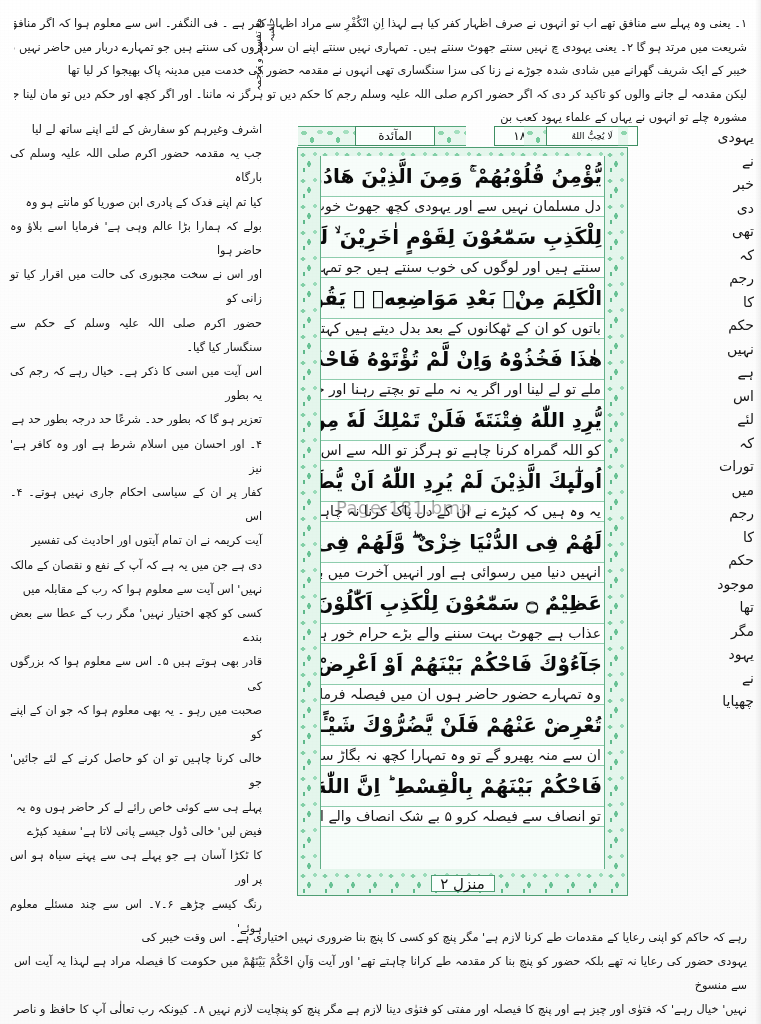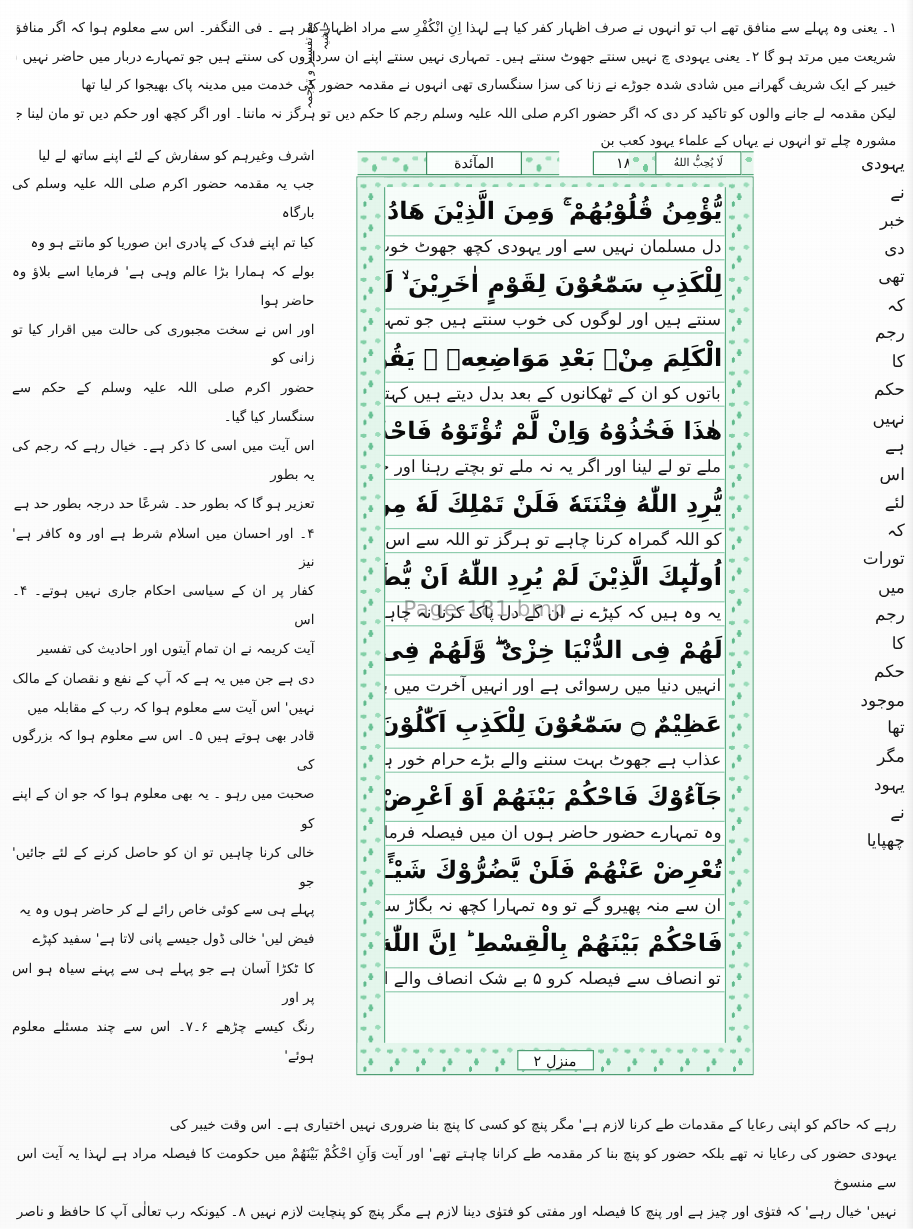--- a/index.html
+++ b/index.html
@@ -75,21 +75,21 @@
   .hdr-box{
     position:absolute;top:126px;height:20px;
     background:#fbfffd;
     border:1.2px solid #3f8f63;
     display:flex;align-items:center;justify-content:center;
     font-size:12px;color:#101010;direction:rtl;
     box-sizing:border-box;
   }
   #hdr-surah{left:355px;width:80px;}
   #hdr-page{left:466px;width:58px;margin-left:28px;}
-  #hdr-phrase{left:546px;width:72px;font-size:9px;}
+  #hdr-phrase{left:546px;width:92px;font-size:9px;}
 
   
   .hdr-orn{
     position:absolute;top:126px;height:20px;
     background-color:#e9f7ef;
     background-image:
       radial-gradient(ellipse 7px 5px at 6px 6px,#8fd6ae 40%,transparent 42%),
       radial-gradient(ellipse 5px 8px at 14px 13px,#73c99b 40%,transparent 42%),
       radial-gradient(ellipse 6px 4px at 22px 5px,#a5e0c0 45%,transparent 47%);
     background-size:26px 20px;
@@ -153,21 +153,21 @@
     padding:0 3px;
     box-sizing:border-box;
   }
 
   
   #manzil{
     position:absolute;left:50%;transform:translateX(-50%);
     bottom:3px;width:64px;height:17px;
     background:#fbfffd;border:1.1px solid #4f9e74;
     display:flex;align-items:center;justify-content:center;
-    font-size:12px;color:#101010;direction:rtl;
+    font-size:15px;color:#101010;direction:rtl;
     box-sizing:border-box;z-index:3;
   }
 
   
   #watermark{
     position:absolute;left:336px;top:497px;
     font-size:18px;color:rgba(30,30,30,.38);
     letter-spacing:.5px;pointer-events:none;
     font-family:"DejaVu Sans","Liberation Sans",sans-serif;
   }
@@ -198,20 +198,21 @@
     <div>بولے کہ ہمارا بڑا عالم وہی ہے' فرمایا اسے بلاؤ وہ حاضر ہوا</div>
     <div>اور اس نے سخت مجبوری کی حالت میں اقرار کیا تو زانی کو</div>
     <div>حضور اکرم صلی اللہ علیہ وسلم کے حکم سے سنگسار کیا گیا۔</div>
     <div>اس آیت میں اسی کا ذکر ہے۔ خیال رہے کہ رجم کی یہ بطور</div>
     <div>تعزیر ہو گا کہ بطور حد۔ شرعًا حد درجہ بطور حد ہے</div>
     <div>۴۔ اور احسان میں اسلام شرط ہے اور وہ کافر ہے' نیز</div>
     <div>کفار پر ان کے سیاسی احکام جاری نہیں ہوتے۔ ۴۔ اس</div>
     <div>آیت کریمہ نے ان تمام آیتوں اور احادیث کی تفسیر</div>
     <div>دی ہے جن میں یہ ہے کہ آپ کے نفع و نقصان کے مالک</div>
     <div>نہیں' اس آیت سے معلوم ہوا کہ رب کے مقابلہ میں</div>
+    <div>کسی کو کچھ اختیار نہیں' مگر رب کے عطا سے بعض بندے</div>
     <div>قادر بھی ہوتے ہیں ۵۔ اس سے معلوم ہوا کہ بزرگوں کی</div>
     <div>صحبت میں رہو ۔ یہ بھی معلوم ہوا کہ جو ان کے اپنے کو</div>
     <div>خالی کرنا چاہیں تو ان کو حاصل کرنے کے لئے جائیں' جو</div>
     <div>پہلے ہی سے کوئی خاص رائے لے کر حاضر ہوں وہ یہ</div>
     <div>فیض لیں' خالی ڈول جیسے پانی لاتا ہے' سفید کپڑے</div>
     <div>کا ٹکڑا آسان ہے جو پہلے ہی سے پہنے سیاہ ہو اس پر اور</div>
     <div>رنگ کیسے چڑھے ۶۔۷۔ اس سے چند مسئلے معلوم ہوئے'</div>
 
   </div>
 

